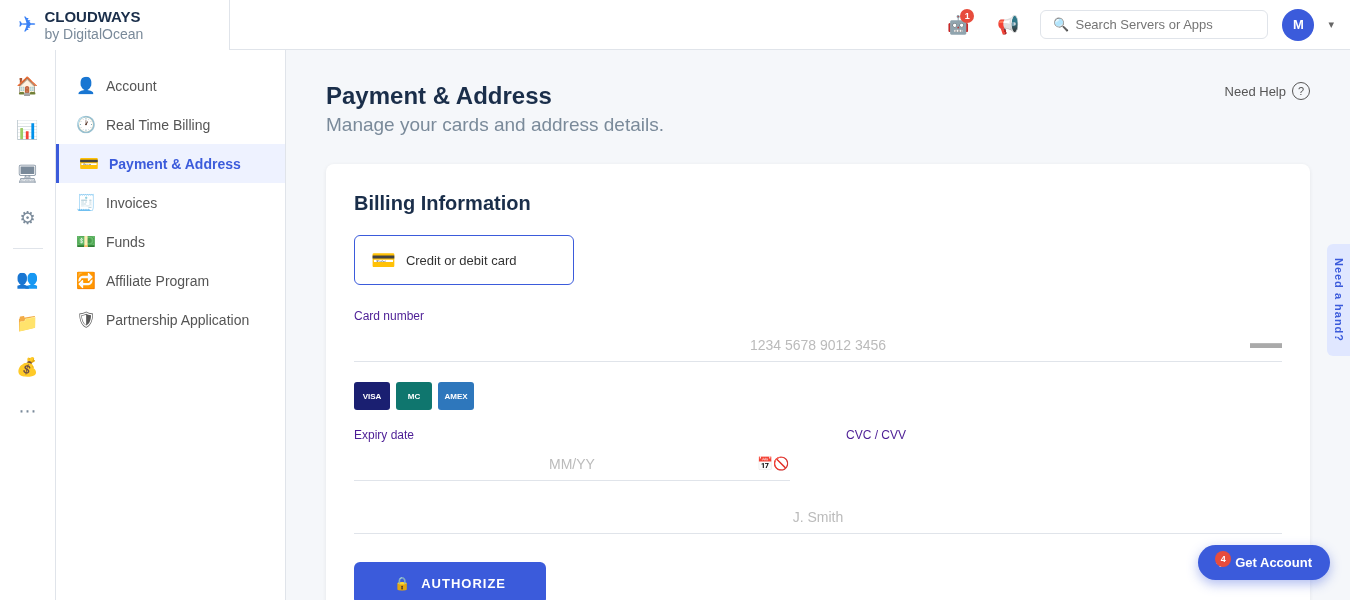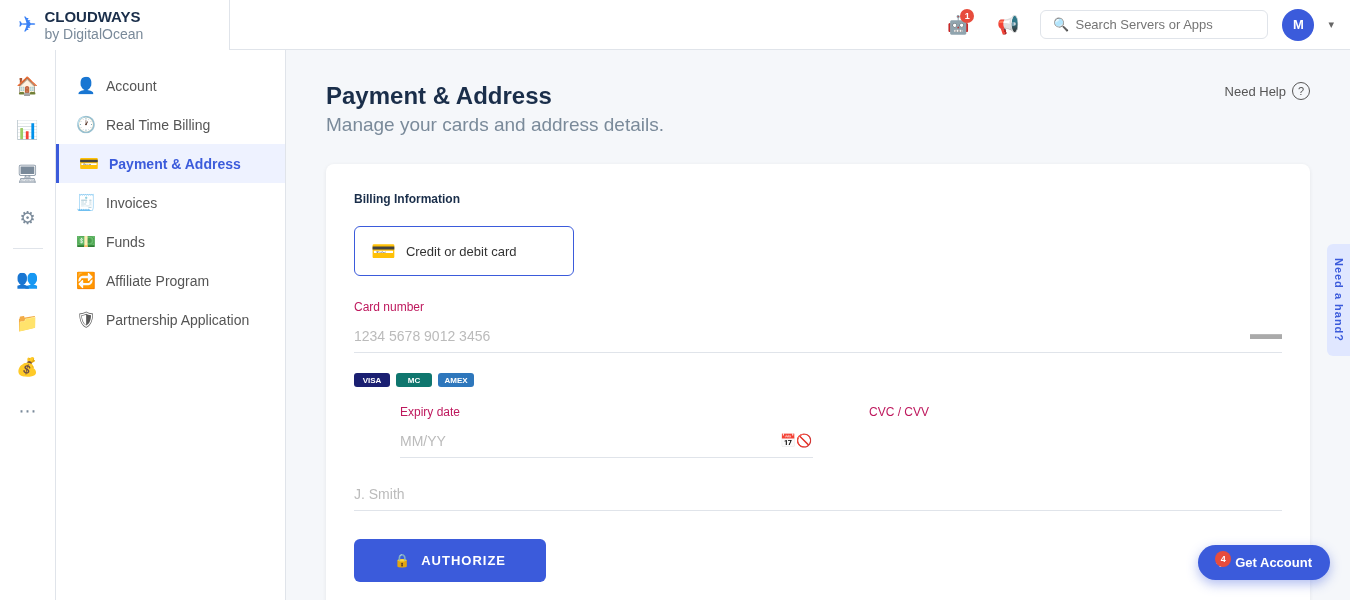--- a/index.html
+++ b/index.html
@@ -84,47 +84,48 @@
       flex: 1; padding: 32px 40px; overflow-y: auto; background: #f5f7fa;
     }
     .page-header { display: flex; justify-content: space-between; align-items: flex-start; margin-bottom: 28px; }
     .page-title { font-size: 24px; font-weight: 700; color: #1a2e4a; }
     .page-subtitle { font-size: 19px; color: #7a8a9a; margin-top: 4px; }
     .need-help { display: flex; align-items: center; gap: 6px; color: #555; font-size: 13px; cursor: pointer; }
     .need-help .help-icon { width: 18px; height: 18px; border-radius: 50%; border: 1.5px solid #555; display: flex; align-items: center; justify-content: center; font-size: 11px; }
 
     
     .card { background: #fff; border-radius: 8px; box-shadow: 0 1px 4px rgba(0,0,0,0.07); padding: 28px 28px; }
-    .section-title { font-size: 12px; font-weight: 600; color: #1a2e4a; margin-bottom: 20px; }
+    .section-title { font-size: 20px; font-weight: 600; color: #1a2e4a; margin-bottom: 20px; }
 
     
     .payment-method {
       display: flex; align-items: center; gap: 10px;
       border: 1.5px solid #3b5bdb; border-radius: 6px; padding: 12px 16px;
       width: 220px; margin-bottom: 24px; cursor: pointer;
     }
     .payment-method .card-icon { font-size: 20px; color: #333; }
     .payment-method .method-label { font-size: 13px; color: #333; }
 
     
-    .form-label { font-size: 12px; color: #be185d; margin-bottom: 6px; }
+    .form-label { font-size: 12px; color: #4c1d95; margin-bottom: 6px; }
     .form-field { margin-bottom: 20px; }
     .form-input {
       width: 100%; border: none; border-bottom: 1.5px solid #e0e4ea;
       padding: 8px 0; font-size: 14px; color: #0f172a; background: transparent;
       outline: none;
+      text-align: center;
     }
     .form-input::placeholder { color: #bbb; }
-    .form-row { display: flex; gap: 56px; margin-left: 46px; }
+    .form-row { display: flex; gap: 56px; }
     .form-row .form-field { flex: 1; }
 
     
     .card-logos { display: flex; gap: 6px; margin-bottom: 18px; }
     .card-logo {
-      width: 36px; height: 14px; border-radius: 3px;
+      width: 36px; height: 28px; border-radius: 3px;
       display: flex; align-items: center; justify-content: center;
       font-size: 8px; font-weight: 700;
     }
     .visa-logo { background: #1a1f71; color: #fff; }
     .mc-logo { background: #0f766e; color: #fff; position: relative; overflow: visible; }
     .amex-logo { background: #2e77bc; color: #fff; }
 
     
     .authorize-btn {
       background: #3b5bdb; color: #fff; border: none; border-radius: 6px;

